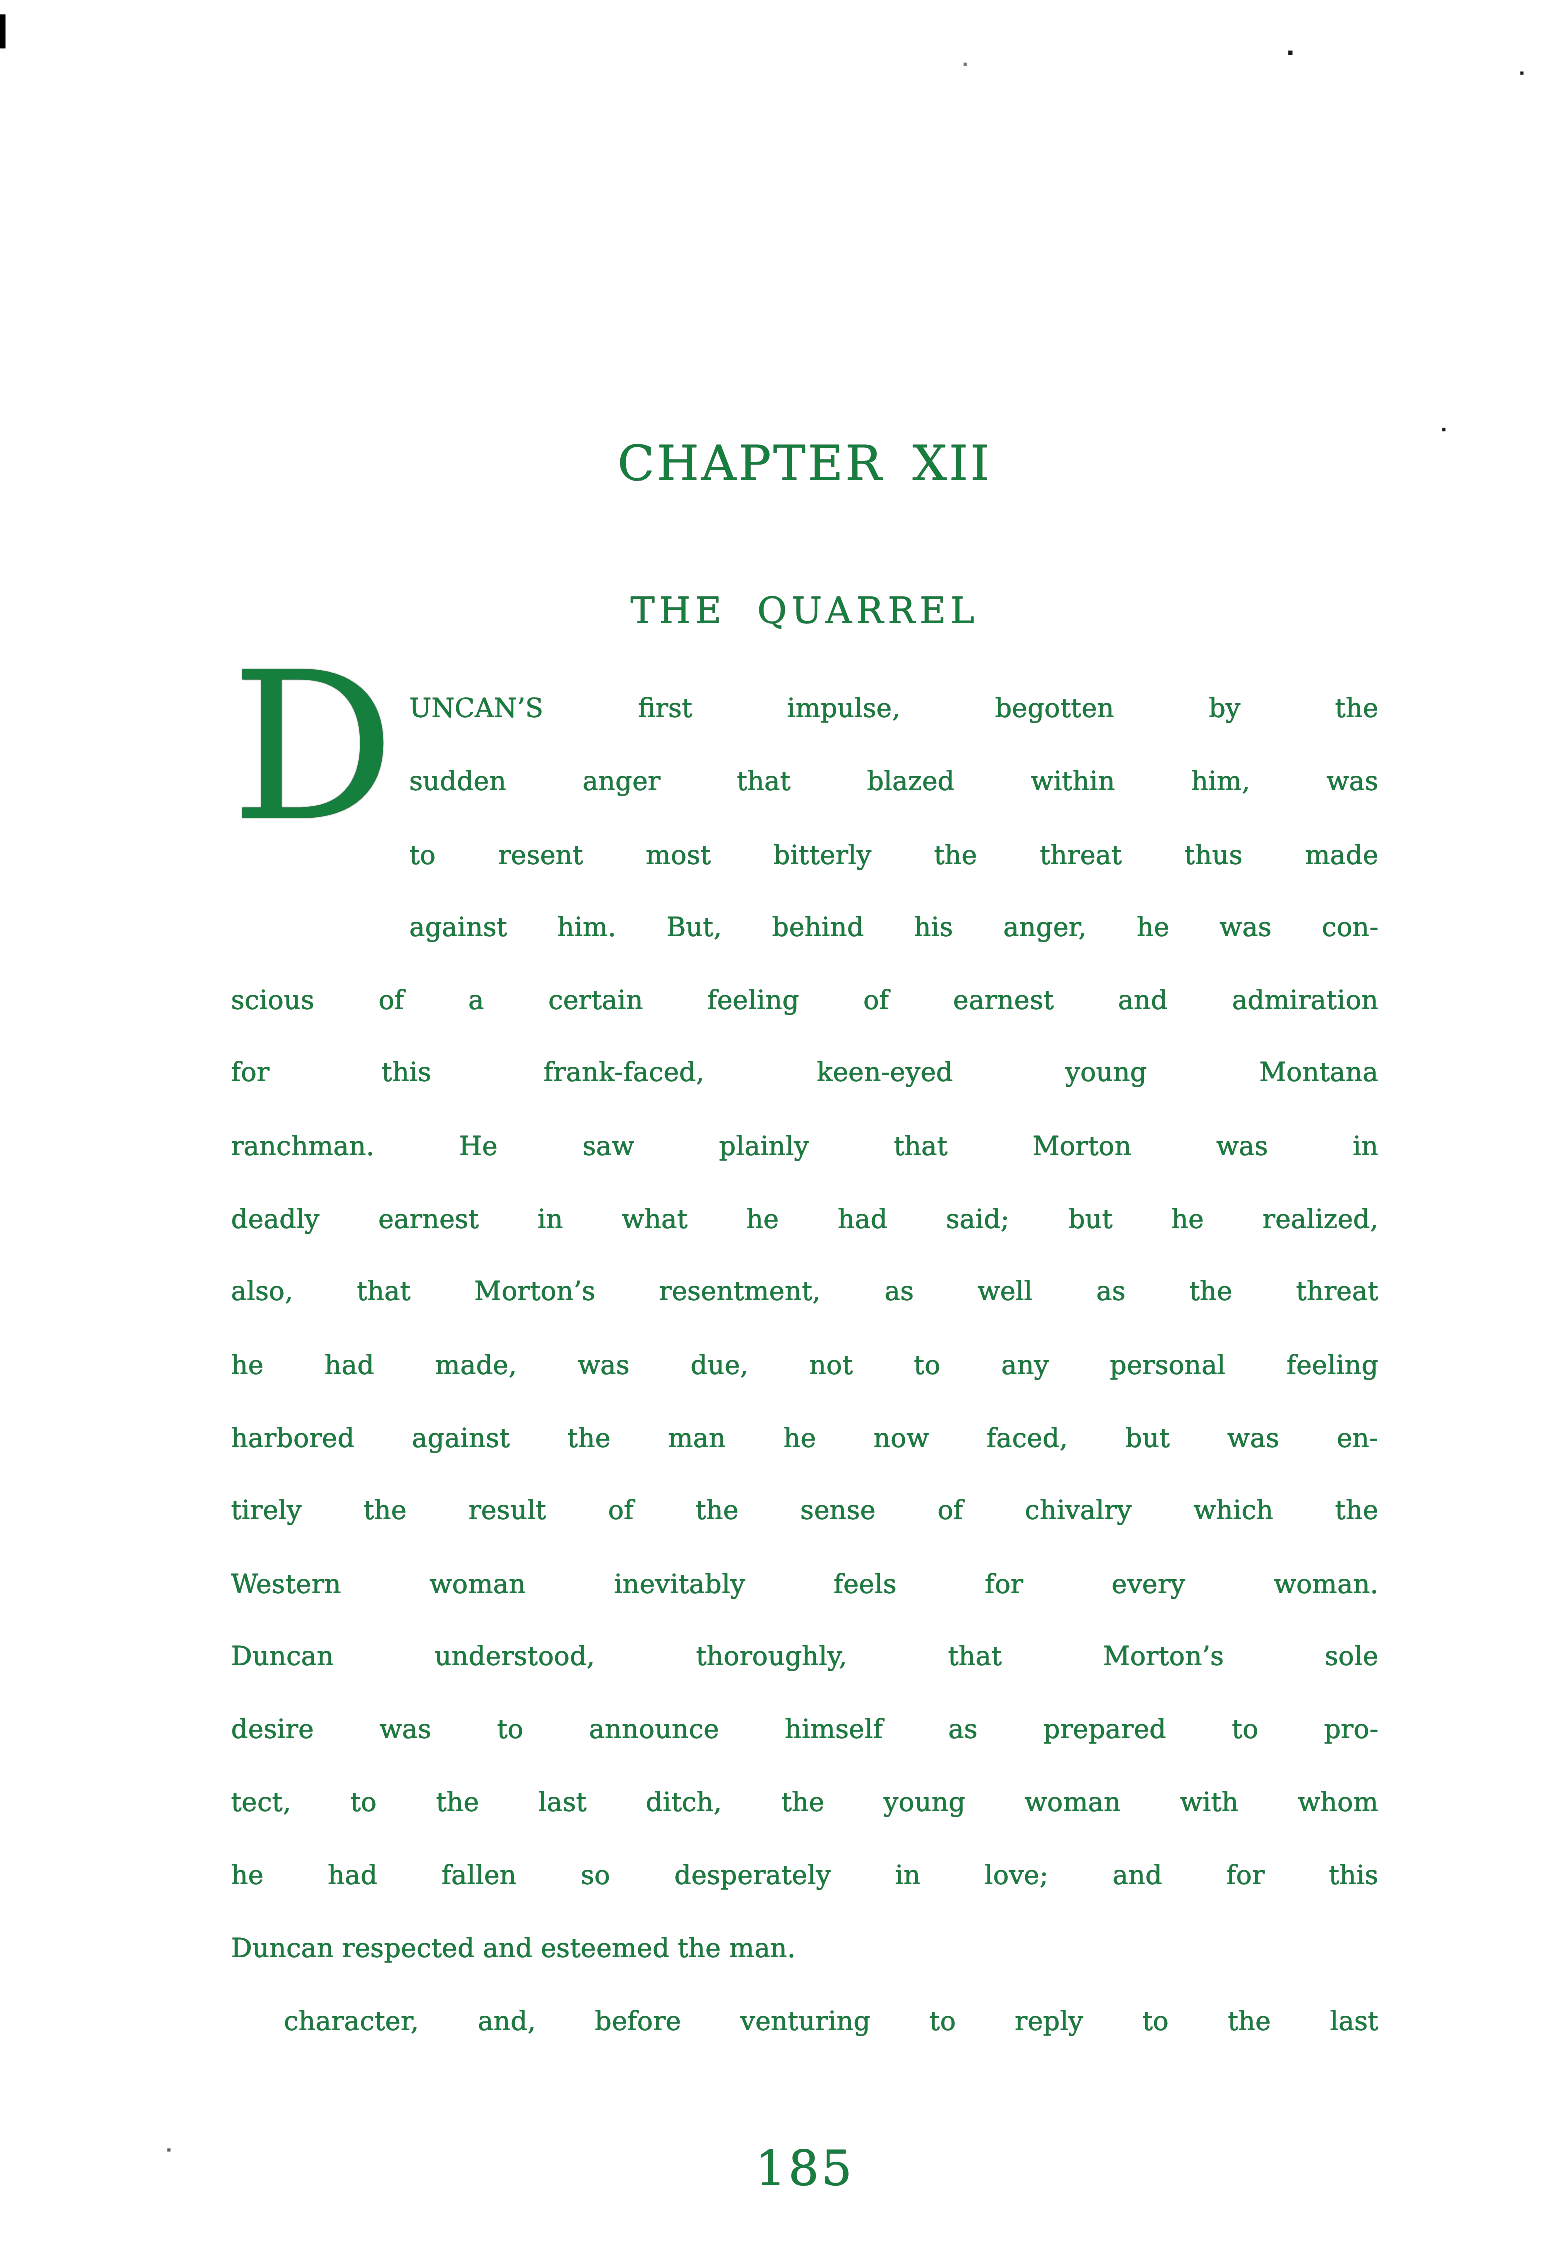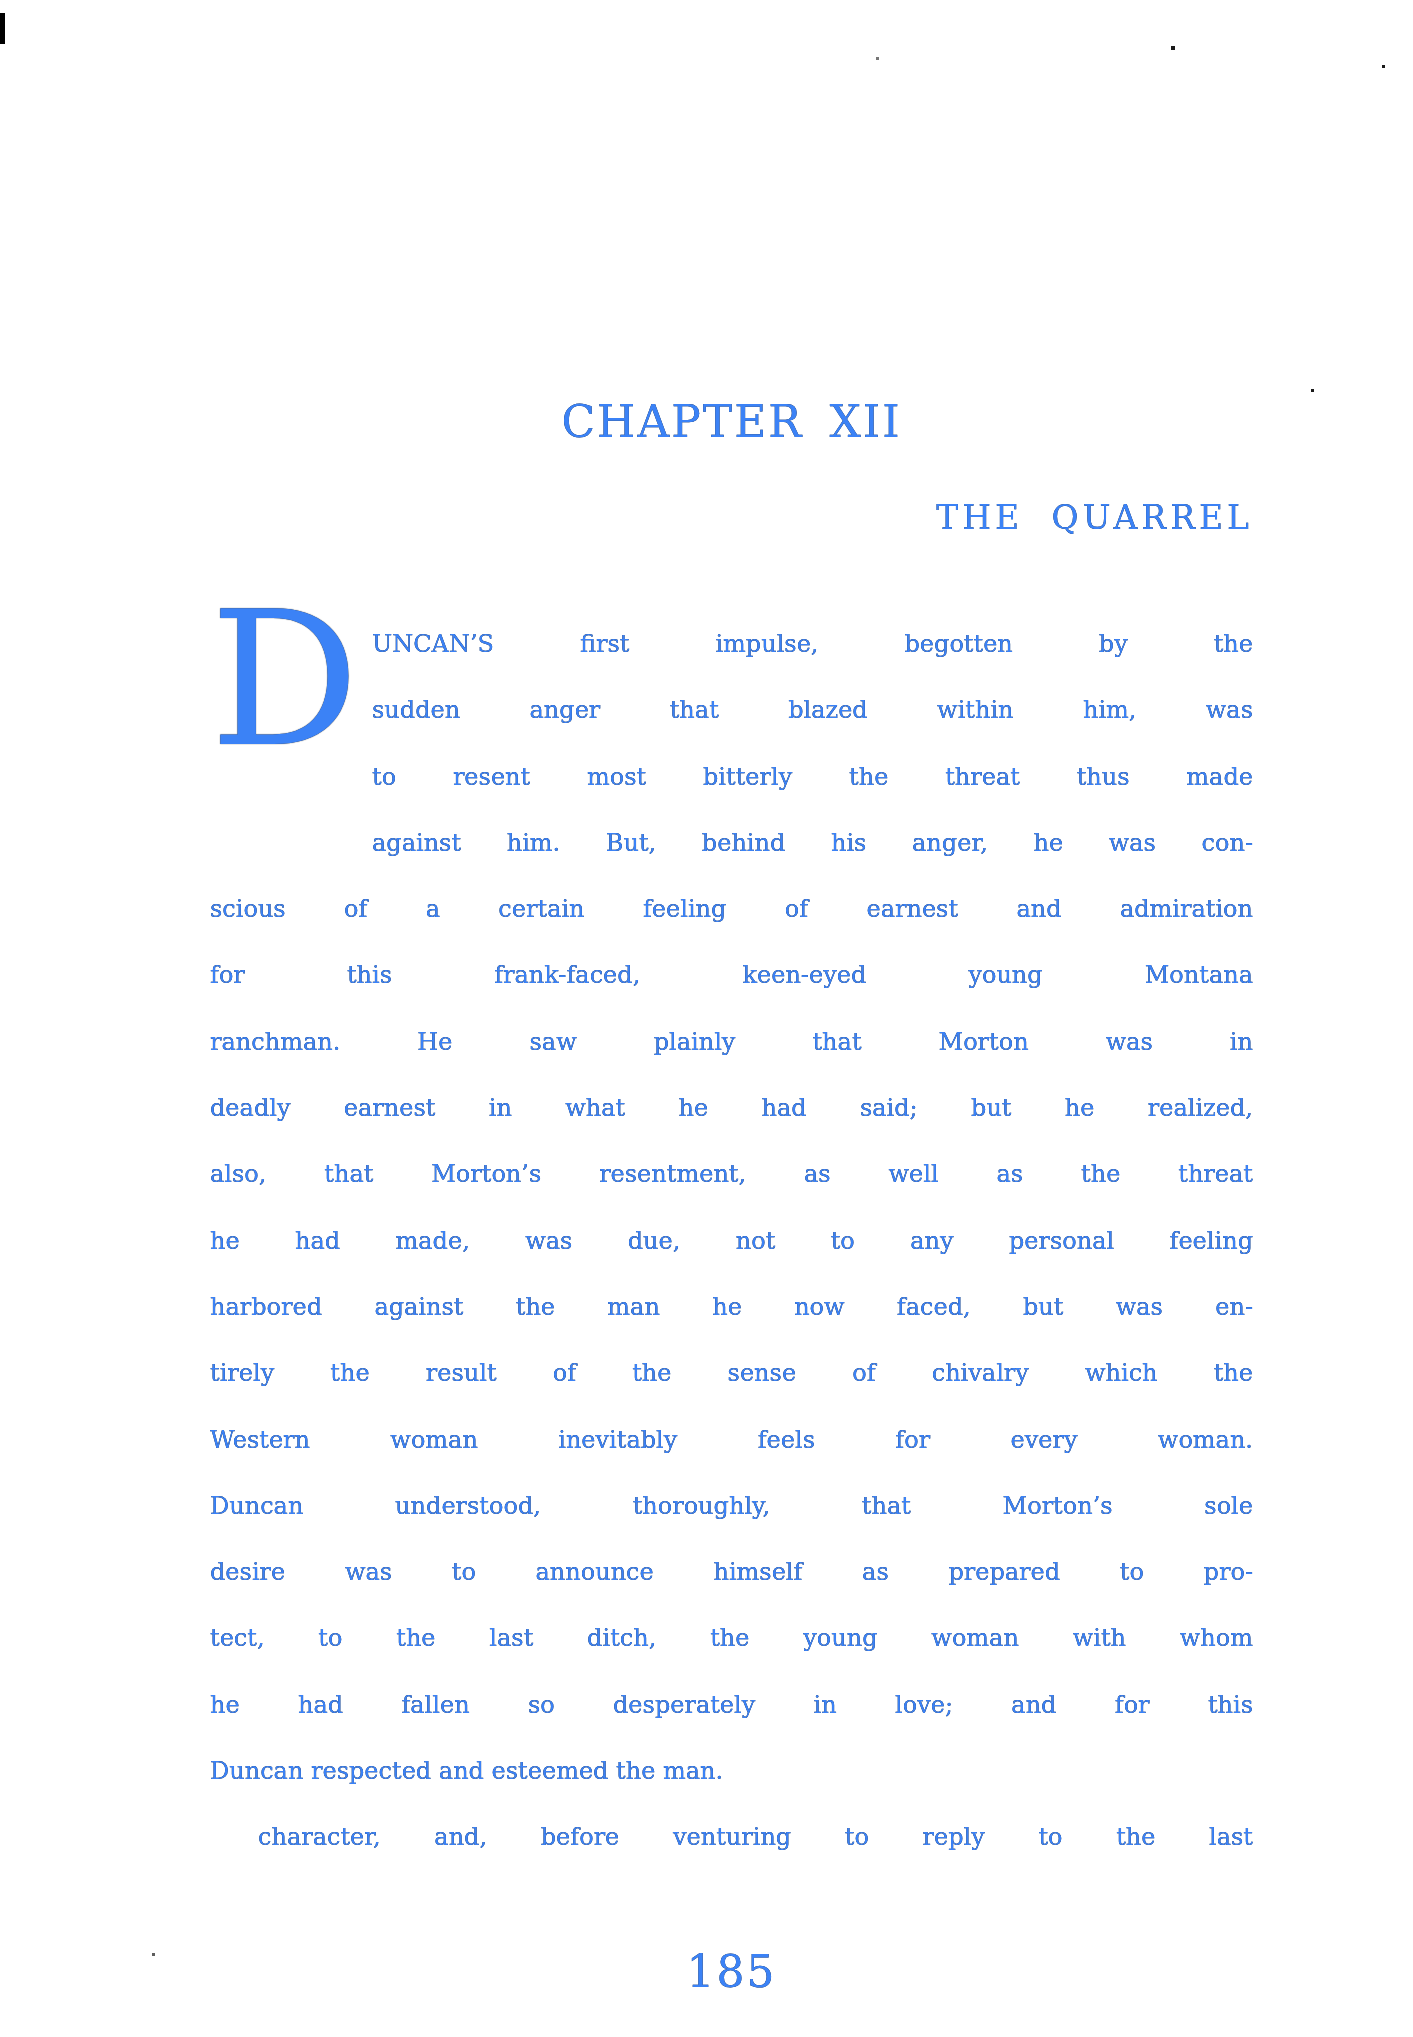--- a/index.html
+++ b/index.html
@@ -7,21 +7,21 @@
     padding: 0;
     background: #ffffff;
   }
   .page {
     position: relative;
     width: 1413px;
     height: 2037px;
     background: #ffffff;
     overflow: hidden;
     font-family: "DejaVu Serif", "Liberation Serif", serif;
-    color: #3b82f6;
+    color: #15803d;
   }
   
   .artifact-bar {
     position: absolute;
     left: 0;
     top: 13px;
     width: 5px;
     height: 31px;
     background: #000;
   }
@@ -43,23 +43,23 @@
     text-align: center;
     font-size: 44px;
     letter-spacing: 2px;
     word-spacing: 10px;
     white-space: nowrap;
     text-shadow: 0 0 0.6px #0e0e0e;
   }
   .chapter-subtitle {
     position: absolute;
     left: 210px;
-    top: 498px;
+    top: 535px;
     width: 1043px;
-    text-align: right;
+    text-align: center;
     font-size: 33px;
     letter-spacing: 4px;
     word-spacing: 14px;
     white-space: nowrap;
     text-shadow: 0 0 0.5px #0e0e0e;
   }
 
   .body-text {
     position: absolute;
     left: 210px;

